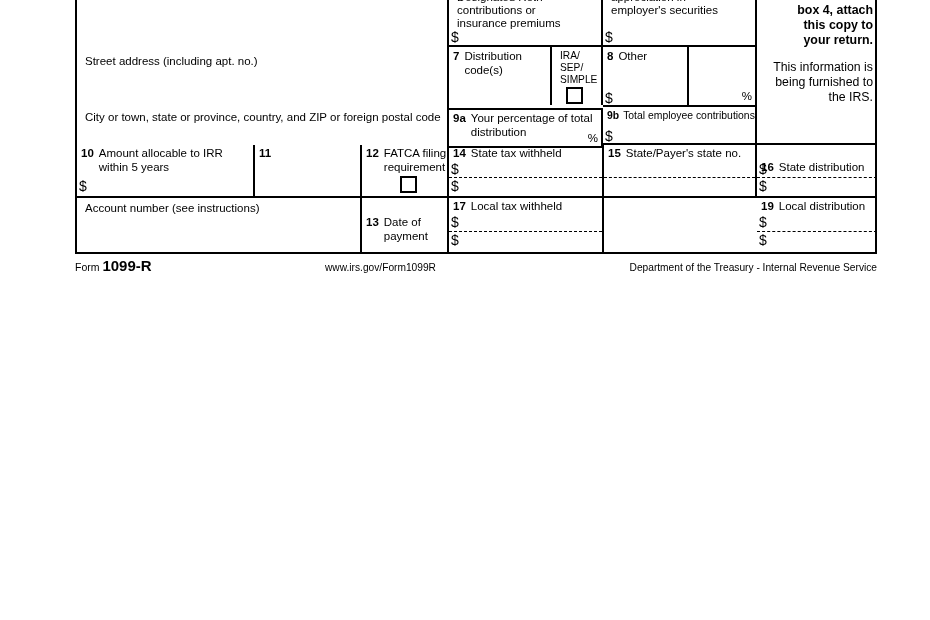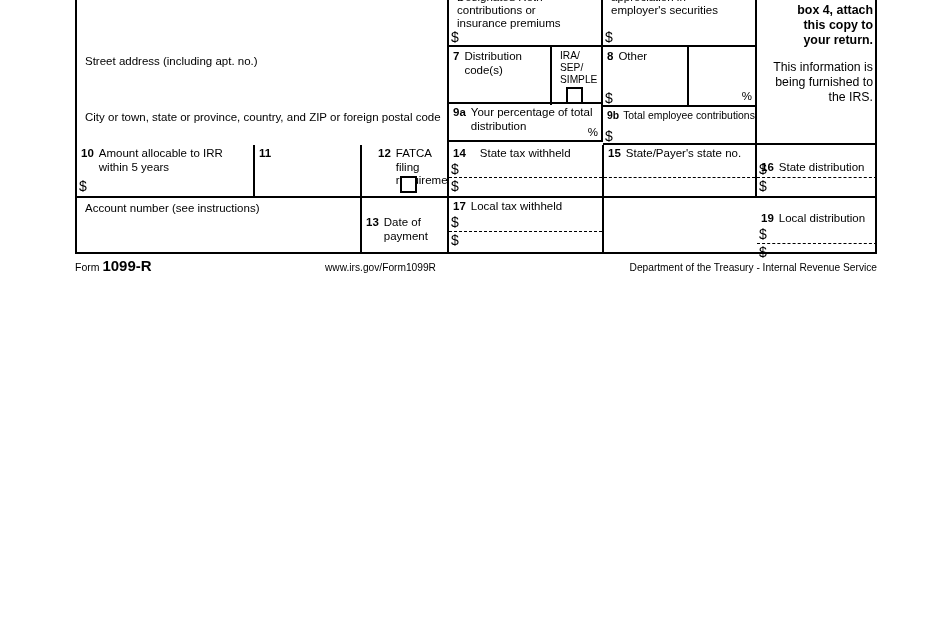--- a/index.html
+++ b/index.html
@@ -163,21 +163,21 @@
         <span class="n">8</span>
         <span class="t">Other</span>
       </div>
       <div class="dollar" style="top:44px;">$</div>
     </div>
 
     <div class="cell bt br" style="left:612px; top:51px; width:68px; height:60px;">
       <div class="pct" style="bottom:3px;">%</div>
     </div>
 
-    <div class="cell bt br bb" style="left:372px; top:108px; width:154px; height:40px;">
+    <div class="cell bt br bb" style="left:372px; top:114px; width:154px; height:40px;">
       <div class="lblrow" style="padding-top:2px;">
         <span class="n">9a</span>
         <span class="t">
           <span>Your percentage of total</span><br>
           <span>distribution</span>
         </span>
       </div>
       <div class="pct" style="bottom:2px;">%</div>
     </div>
 
@@ -210,32 +210,32 @@
       <div class="dollar" style="top:34px;">$</div>
     </div>
 
     <div class="cell br bb" style="left:178px; top:151px; width:107px; height:53px;">
       <div class="lblrow" style="padding-top:2px;">
         <span class="n">11</span>
       </div>
     </div>
 
     <div class="cell br bb" style="left:285px; top:151px; width:87px; height:53px;">
-      <div class="lblrow" style="padding-top:2px;margin-left:12px;">
+      <div class="lblrow" style="padding-top:2px;">
         <span class="n">12</span>
         <span class="t">
           <span>FATCA filing</span><br>
           <span>requirement</span>
         </span>
       </div>
       <div class="chkbox" style="left:38px; top:31px;"></div>
     </div>
 
     <div class="cell br bb" style="left:372px; top:151px; width:155px; height:53px;">
-      <div class="lblrow" style="padding-top:2px;gap:9px;">
+      <div class="lblrow" style="padding-top:2px;">
         <span class="n">14</span>
         <span class="t">State tax withheld</span>
       </div>
       <div class="dollar" style="top:17px;">$</div>
       <div class="dashed" style="top:32px;"></div>
       <div class="dollar" style="top:34px;">$</div>
     </div>
 
     <div class="cell br bb" style="left:527px; top:151px; width:153px; height:53px;">
       <div class="lblrow" style="padding-top:2px;">
@@ -273,21 +273,21 @@
       <div class="lblrow" style="padding-top:2px;">
         <span class="n">17</span>
         <span class="t">Local tax withheld</span>
       </div>
       <div class="dollar" style="top:17px;">$</div>
       <div class="dashed" style="top:33px;"></div>
       <div class="dollar" style="top:35px;">$</div>
     </div>
 
 
-    <div class="cell" style="left:680px; top:216px; width:120px; height:68px;">
+    <div class="cell" style="left:680px; top:204px; width:120px; height:68px;">
       <div class="lblrow" style="padding-top:2px;">
         <span class="n">19</span>
         <span class="t">Local distribution</span>
       </div>
       <div class="dollar" style="top:17px;">$</div>
       <div class="dashed" style="top:33px;"></div>
       <div class="dollar" style="top:35px;">$</div>
     </div>
 
   </div>

